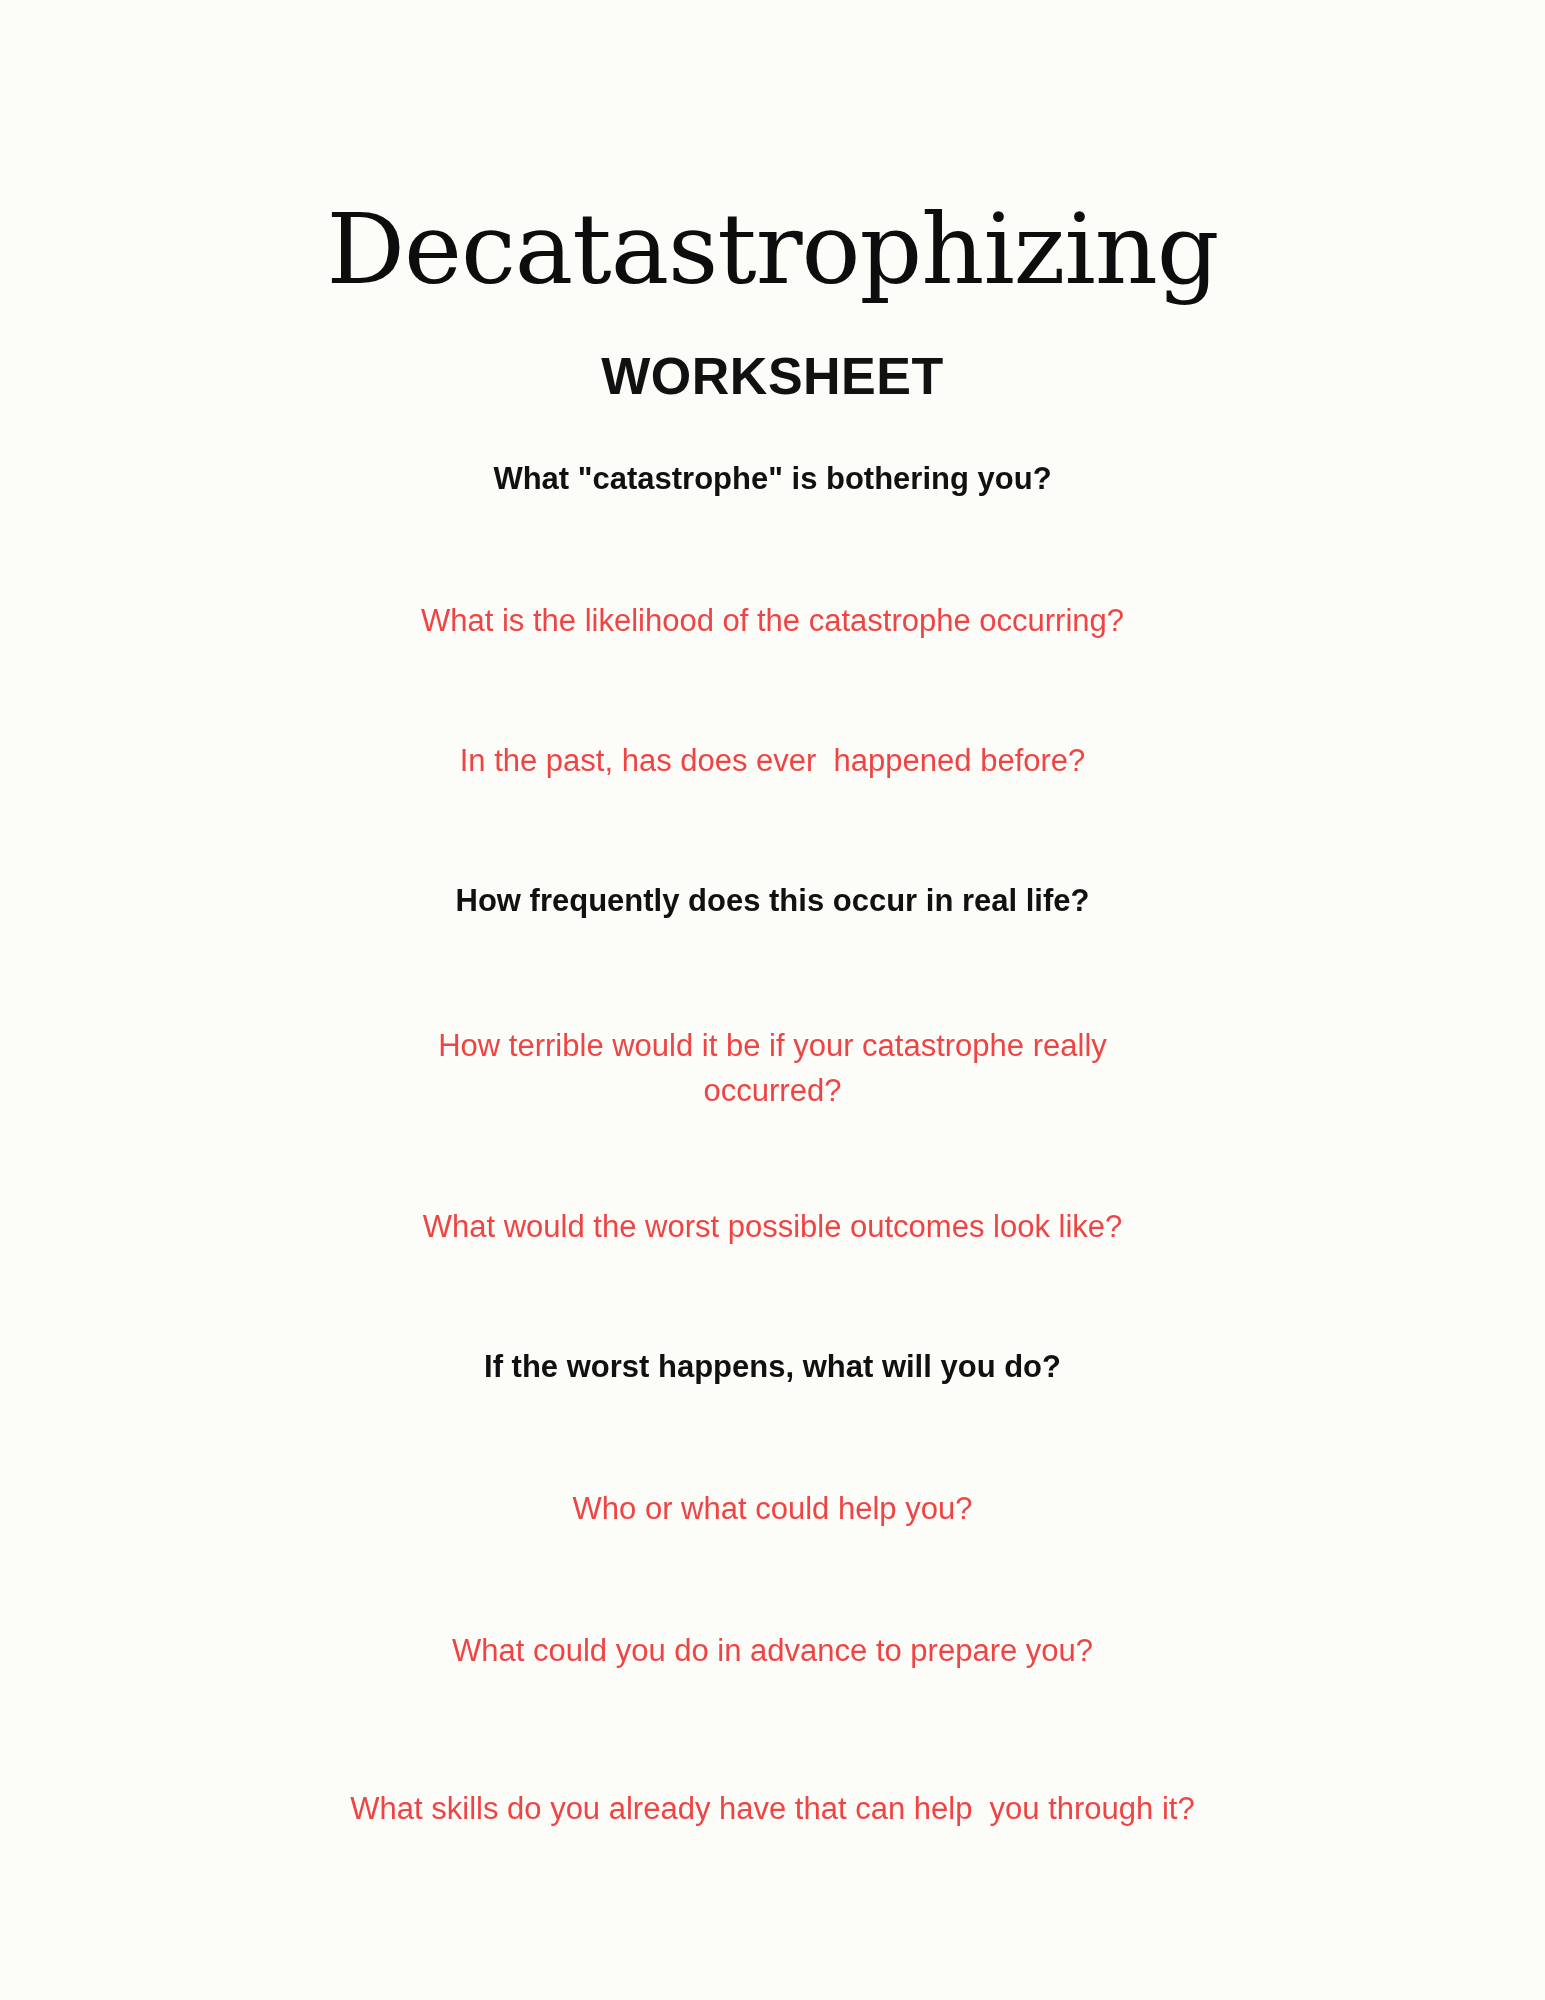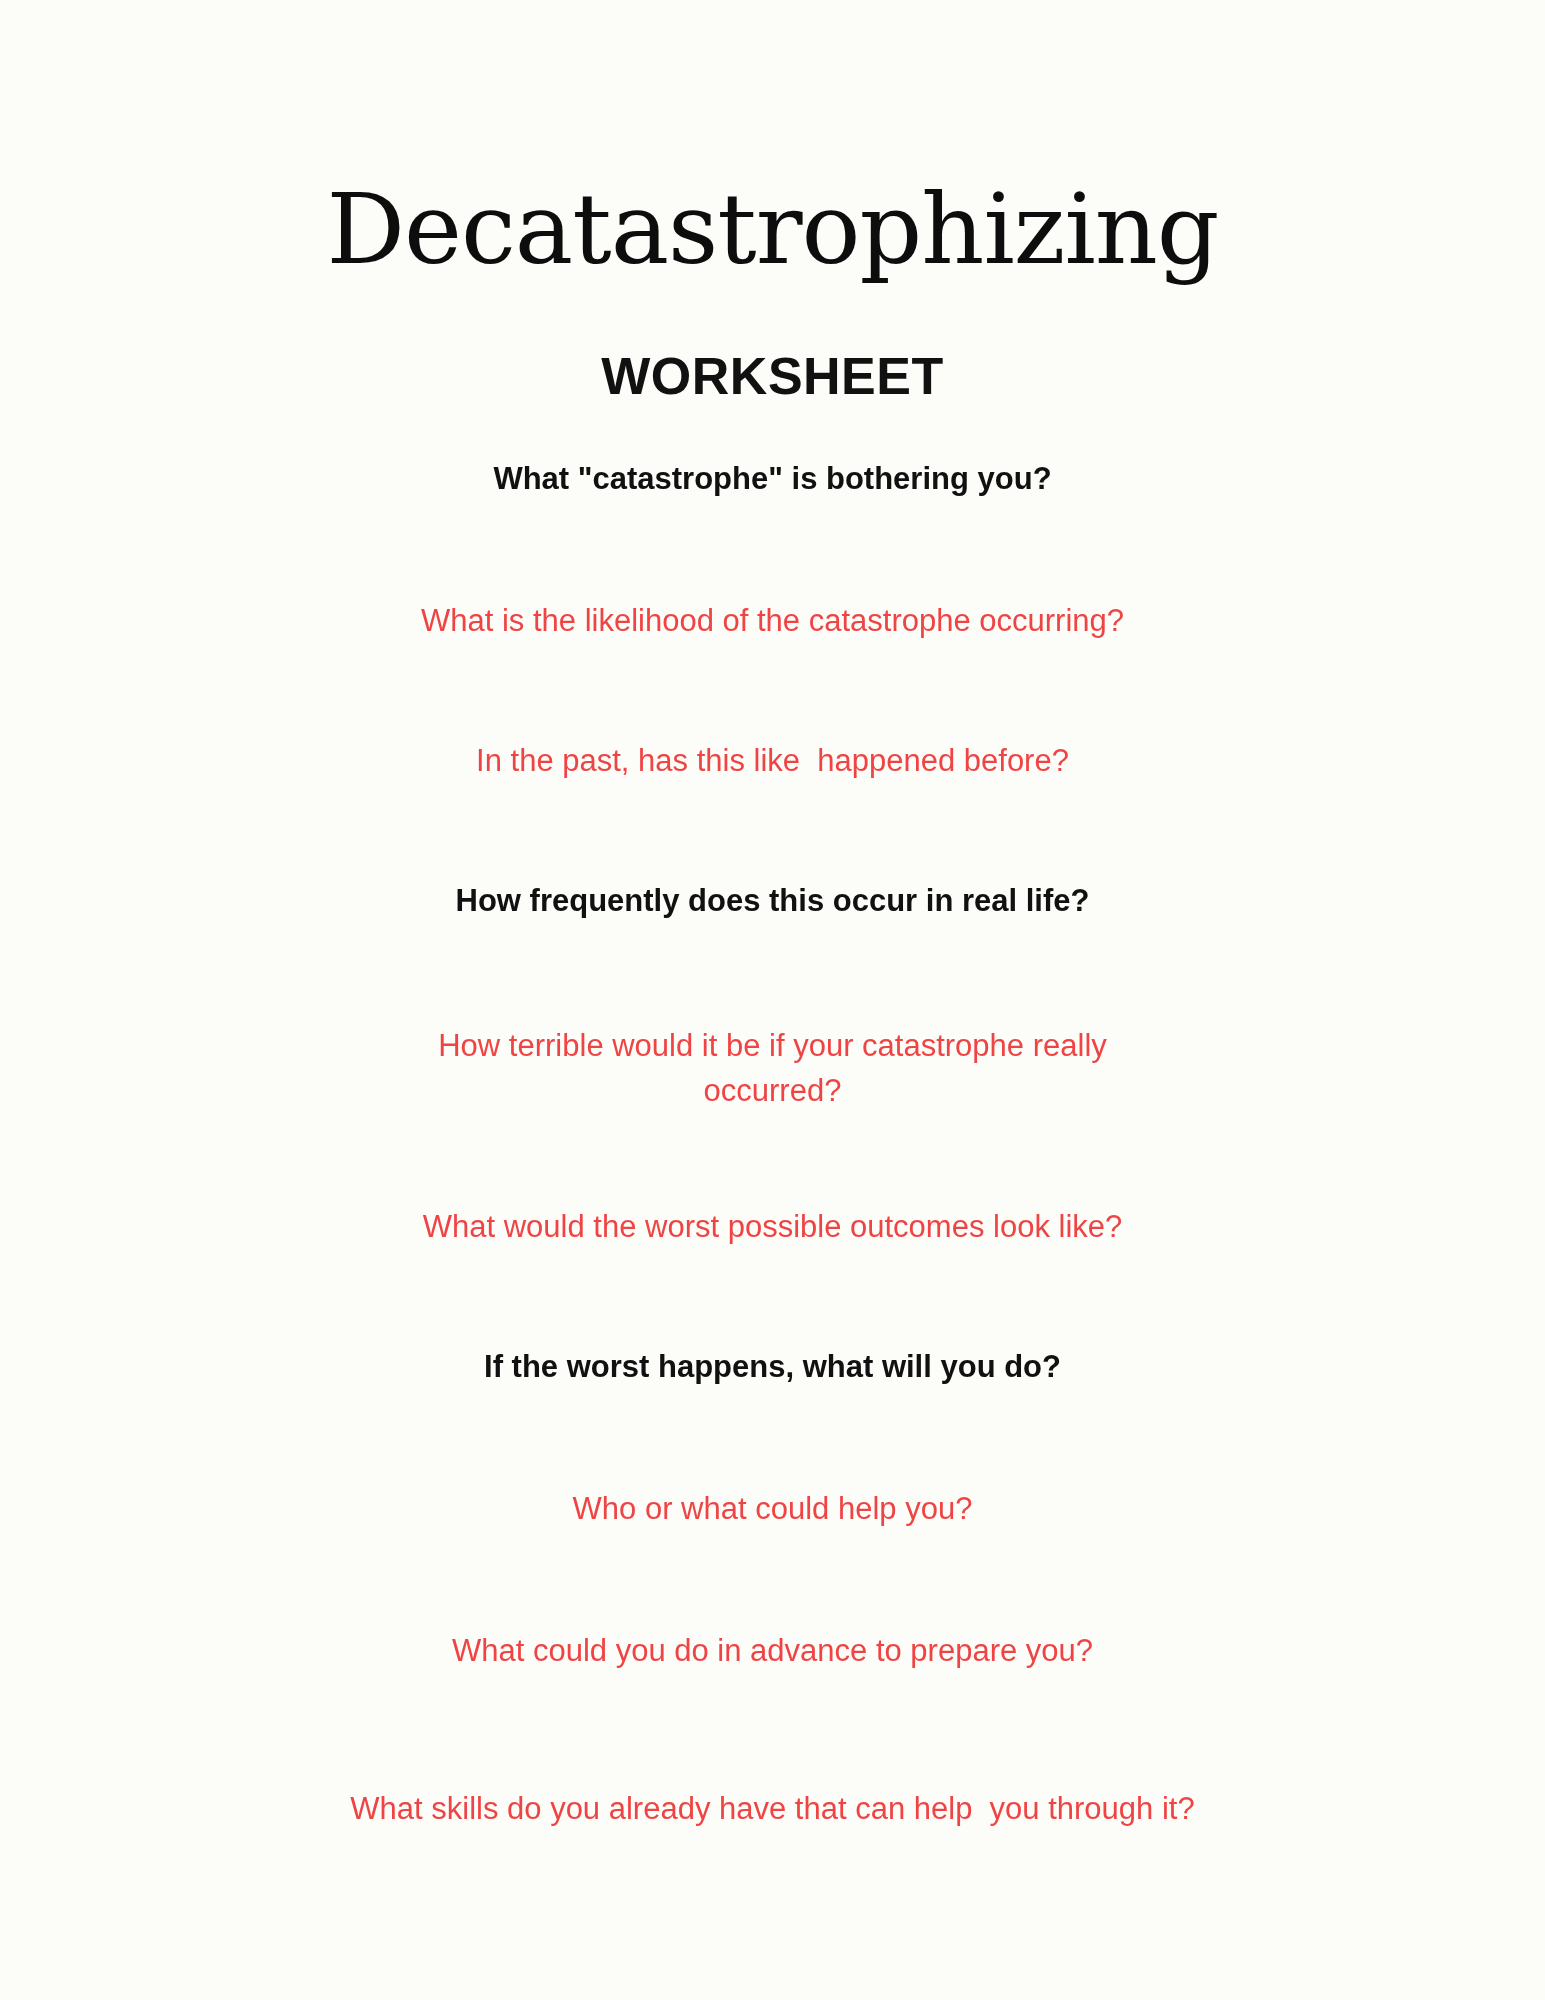--- a/index.html
+++ b/index.html
@@ -20,21 +20,21 @@
     color: #1c1c1c;
   }
   .centered {
     position: absolute;
     left: 0;
     right: 0;
     text-align: center;
     white-space: pre-wrap;
   }
   .title {
-    top: 110px;
+    top: 130px;
     font-family: "DejaVu Serif", serif;
     font-weight: 400;
     font-size: 98px;
     line-height: 1.1;
     color: #0d0d0d;
     letter-spacing: -1px;
   }
   .subtitle {
     top: 303px;
     font-size: 52px;
@@ -69,21 +69,21 @@
 <div class="page">
 
   <h1 class="centered title">Decatastrophizing</h1>
 
   <h2 class="centered subtitle">WORKSHEET</h2>
 
   <div class="centered question bold q0">What "catastrophe" is bothering you?</div>
 
   <div class="centered question q1">What is the likelihood of the catastrophe occurring?</div>
 
-  <div class="centered question q2">In the past, has this like  happened before?</div>
+  <div class="centered question q2">In the past, has does ever  happened before?</div>
 
   <div class="centered question bold q3">How frequently does this occur in real life?</div>
 
   <div class="centered question q4">How terrible would it be if your catastrophe really
 occurred?</div>
 
   <div class="centered question q5">What would the worst possible outcomes look like?</div>
 
   <div class="centered question bold q6">If the worst happens, what will you do?</div>
 

